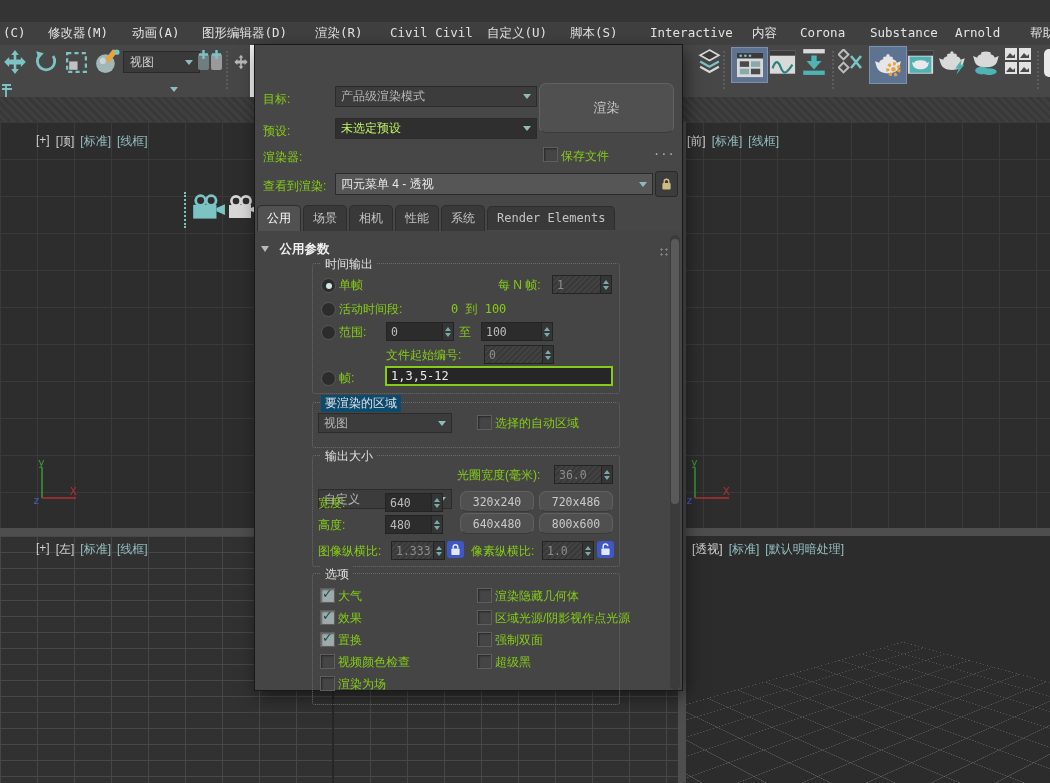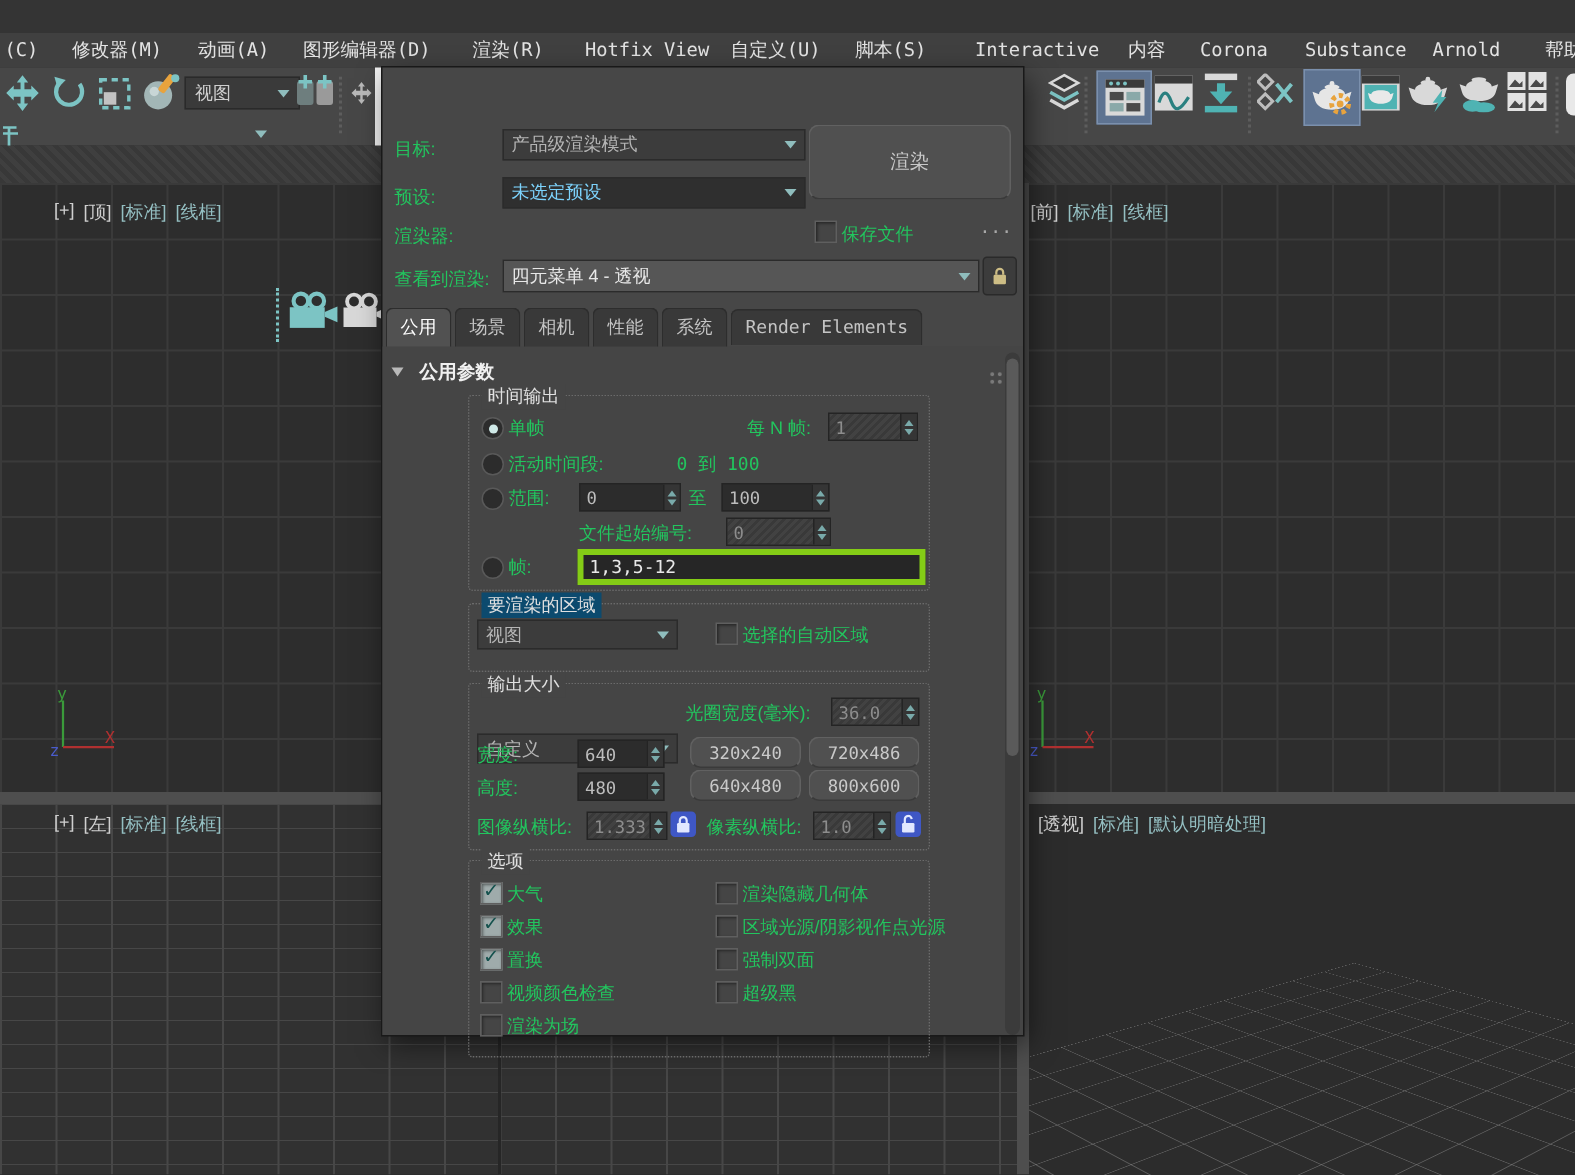--- a/index.html
+++ b/index.html
@@ -43,23 +43,23 @@
 
   
   #dialog{left:255px;top:45px;width:427px;height:645px;background:#474747;z-index:10;
           box-shadow:0 0 0 1px #191919, 3px 6px 18px rgba(0,0,0,.55);}
   #dlg-titlebar{position:absolute;left:0;top:0;width:427px;height:32px;background:#242424;display:flex;align-items:center;}
   #dlg-title{font-size:13px;color:#d4dadd;margin-left:8px;white-space:nowrap;}
   .winbtn{position:absolute;top:0;width:34px;height:32px;display:flex;align-items:center;justify-content:center;color:#c9c9c9;font-size:13px;cursor:default;}
   .winbtn.min::after{content:"—";}
   .winbtn.max::after{content:"□";color:#8a8a8a;font-size:15px;}
   .winbtn.cls::after{content:"×";font-size:19px;}
-  .dlabel{position:absolute;font-size:12px;color:#22c55e;white-space:nowrap;}
+  .dlabel{position:absolute;font-size:12px;color:#84cc16;white-space:nowrap;}
   .drop{position:absolute;background:#3c3c3c;border:1px solid #2b2b2b;display:flex;align-items:center;padding:0 5px;font-size:12px;color:#b5b5b5;}
-  .drop.dark{background:#2f2f2f;color:#7dd3fc;}
+  .drop.dark{background:#2f2f2f;color:#bef264;}
   .drop.lite{background:#565656;color:#e8e8e8;}
   .spin{position:absolute;background:#2c2c2c;border:1px solid #242424;display:flex;align-items:center;font-size:11.5px;color:#bdbdbd;}
   .spin .val{flex:1;padding:0 4px;overflow:hidden;}
   .spin.dis{background:repeating-linear-gradient(135deg,#424242 0 2px,#393939 2px 4px);color:#8d8d8d;}
   .sbtns{width:10px;height:100%;display:flex;flex-direction:column;align-items:center;justify-content:center;gap:2px;background:#353535;border-left:1px solid #242424;}
   .sbtns::before{content:"";width:0;height:0;border-left:3.5px solid transparent;border-right:3.5px solid transparent;border-bottom:4px solid #79aaaa;}
   .sbtns::after{content:"";width:0;height:0;border-left:3.5px solid transparent;border-right:3.5px solid transparent;border-top:4px solid #79aaaa;}
   .grp{position:absolute;border:1px dotted #6b6b6b;border-radius:3px;}
   .gtitle{position:absolute;top:-8px;left:8px;background:#474747;padding:0 4px;font-size:12px;color:#e0e0e0;white-space:nowrap;}
   .cb{position:absolute;width:13px;height:13px;background:#454545;border:1px solid #5f5f5f;box-shadow:inset 1px 1px 2px rgba(0,0,0,.45);}
@@ -69,40 +69,40 @@
   .radio.checked::after{content:"";position:absolute;left:3.5px;top:3.5px;width:6px;height:6px;border-radius:50%;background:#cfe9e7;}
   .pbtn{position:absolute;background:#505050;border:1px solid #616161;border-bottom-color:#3a3a3a;border-radius:7px;color:#c9c9c9;font-size:11.5px;display:flex;align-items:center;justify-content:center;}
   .locksm{position:absolute;width:17px;height:17px;background:#3f57c5;border-radius:3px;display:flex;align-items:center;justify-content:center;}
   .tab{position:relative;display:inline-block;padding:4px 9px 5px;font-size:12px;color:#c4c4c4;background:#393939;border:1px solid #2d2d2d;border-bottom:none;border-radius:5px 5px 0 0;margin-right:2px;cursor:default;}
   .tab.active{background:#515151;color:#ffffff;}
   #dlg-panel{position:absolute;left:0;top:186px;width:427px;height:459px;background:#454545;}
   #scrolltrack{position:absolute;left:415px;top:2px;width:10px;height:455px;background:#3b3b3b;border-radius:5px;}
   #scrollthumb{position:absolute;left:1px;top:4px;width:8px;height:265px;background:#5a5a5a;border-radius:4px;}
   .rarrow{display:inline-block;width:0;height:0;border-left:4.5px solid transparent;border-right:4.5px solid transparent;border-top:6px solid #b9b9b9;margin-right:6px;vertical-align:1px;}
   #grip{position:absolute;left:398px;top:8px;width:14px;height:9px;background-image:radial-gradient(circle,#7a7a7a 1.2px,transparent 1.4px);background-size:5px 5px;}
-  .finput{position:absolute;background:#262626;border:4px solid #84cc16;color:#e9e9e9;font-size:12px;display:flex;align-items:center;padding:0 4px;}
+  .finput{position:absolute;background:#262626;border:2px solid #84cc16;color:#e9e9e9;font-size:12px;display:flex;align-items:center;padding:0 4px;}
   #whitestrip{left:250px;top:45px;width:6px;height:52px;background:#f2f2f2;z-index:3;}
   #edge-pill{left:1044px;top:49px;width:10px;height:28px;background:#e9e9e9;border-radius:5px 0 0 5px;z-index:3;}
   .pill{position:absolute;left:118px;top:86px;width:38px;height:15px;background:#f4f4f4;border-radius:8px;display:flex;align-items:center;justify-content:center;}
   .pill .dot{width:12px;height:8px;background:#3a3a3a;border-radius:4px;}
   .camline{position:absolute;border-left:2px dotted #7cc4c4;}
 </style>
 </head>
 <body>
 
 <div id="stage">
 
   <div class="abs" id="topstrip"></div>
   <div class="abs tex" id="menubar">
     <span class="menu-item" style="left:3px">(C)</span>
     <span class="menu-item" style="left:48px">修改器(M)</span>
     <span class="menu-item" style="left:132px">动画(A)</span>
     <span class="menu-item" style="left:202px">图形编辑器(D)</span>
     <span class="menu-item" style="left:315px">渲染(R)</span>
-    <span class="menu-item" style="left:390px">Hotfix View</span>
+    <span class="menu-item" style="left:390px">Civil Civil</span>
     <span class="menu-item" style="left:487px">自定义(U)</span>
     <span class="menu-item" style="left:570px">脚本(S)</span>
     <span class="menu-item" style="left:650px">Interactive</span>
     <span class="menu-item" style="left:752px">内容</span>
     <span class="menu-item" style="left:800px">Corona</span>
     <span class="menu-item" style="left:870px">Substance</span>
     <span class="menu-item" style="left:955px">Arnold</span>
     <span class="menu-item" style="left:1030px">帮助</span>
   </div>
 

